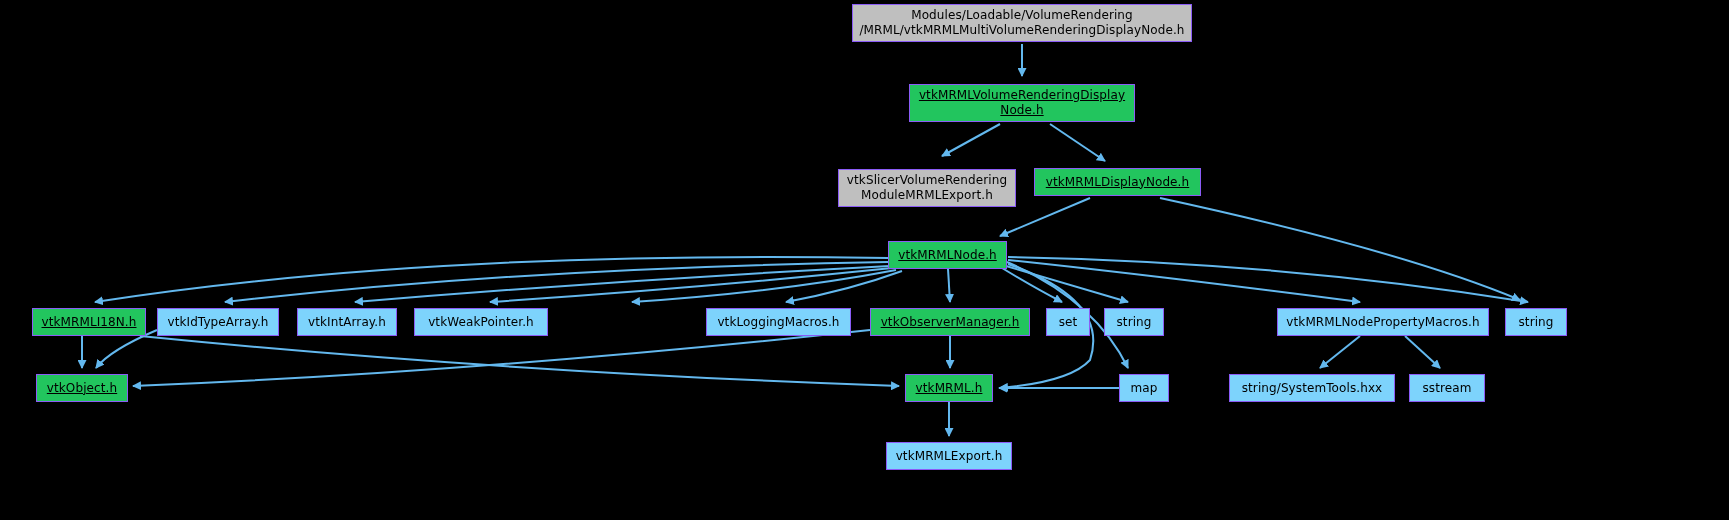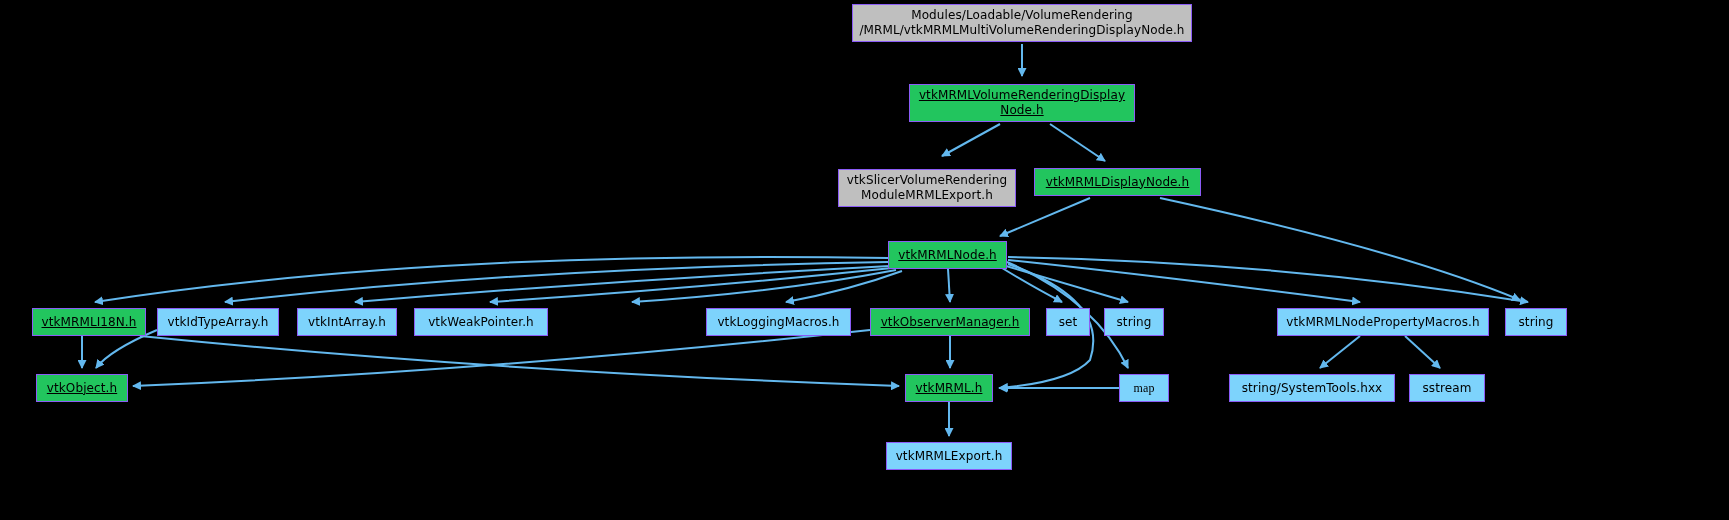--- a/index.html
+++ b/index.html
@@ -86,18 +86,18 @@
   <div class="node lgrey" style="left:297px;top:308px;width:100px;height:28px;">vtkIntArray.h</div>
   <div class="node lgrey" style="left:414px;top:308px;width:134px;height:28px;">vtkWeakPointer.h</div>
   <div class="node lgrey" style="left:706px;top:308px;width:145px;height:28px;">vtkLoggingMacros.h</div>
   <div class="node white" style="left:870px;top:308px;width:160px;height:28px;">vtkObserverManager.h</div>
   <div class="node lgrey" style="left:1046px;top:308px;width:44px;height:28px;">set</div>
   <div class="node lgrey" style="left:1104px;top:308px;width:60px;height:28px;">string</div>
   <div class="node lgrey" style="left:1277px;top:308px;width:212px;height:28px;">vtkMRMLNodePropertyMacros.h</div>
   <div class="node lgrey" style="left:1505px;top:308px;width:62px;height:28px;">string</div>
   <div class="node white" style="left:36px;top:374px;width:92px;height:28px;">vtkObject.h</div>
   <div class="node white" style="left:905px;top:374px;width:88px;height:28px;">vtkMRML.h</div>
-  <div class="node lgrey" style="left:1119px;top:374px;width:50px;height:28px;font-family:Liberation Serif, serif;">map</div>
+  <div class="node lgrey" style="left:1119px;top:374px;width:50px;height:28px;">map</div>
   <div class="node lgrey" style="left:1229px;top:374px;width:166px;height:28px;">string/SystemTools.hxx</div>
   <div class="node lgrey" style="left:1409px;top:374px;width:76px;height:28px;">sstream</div>
   <div class="node lgrey" style="left:886px;top:442px;width:126px;height:28px;">vtkMRMLExport.h</div>
 
 </div>
 
 </body></html>

